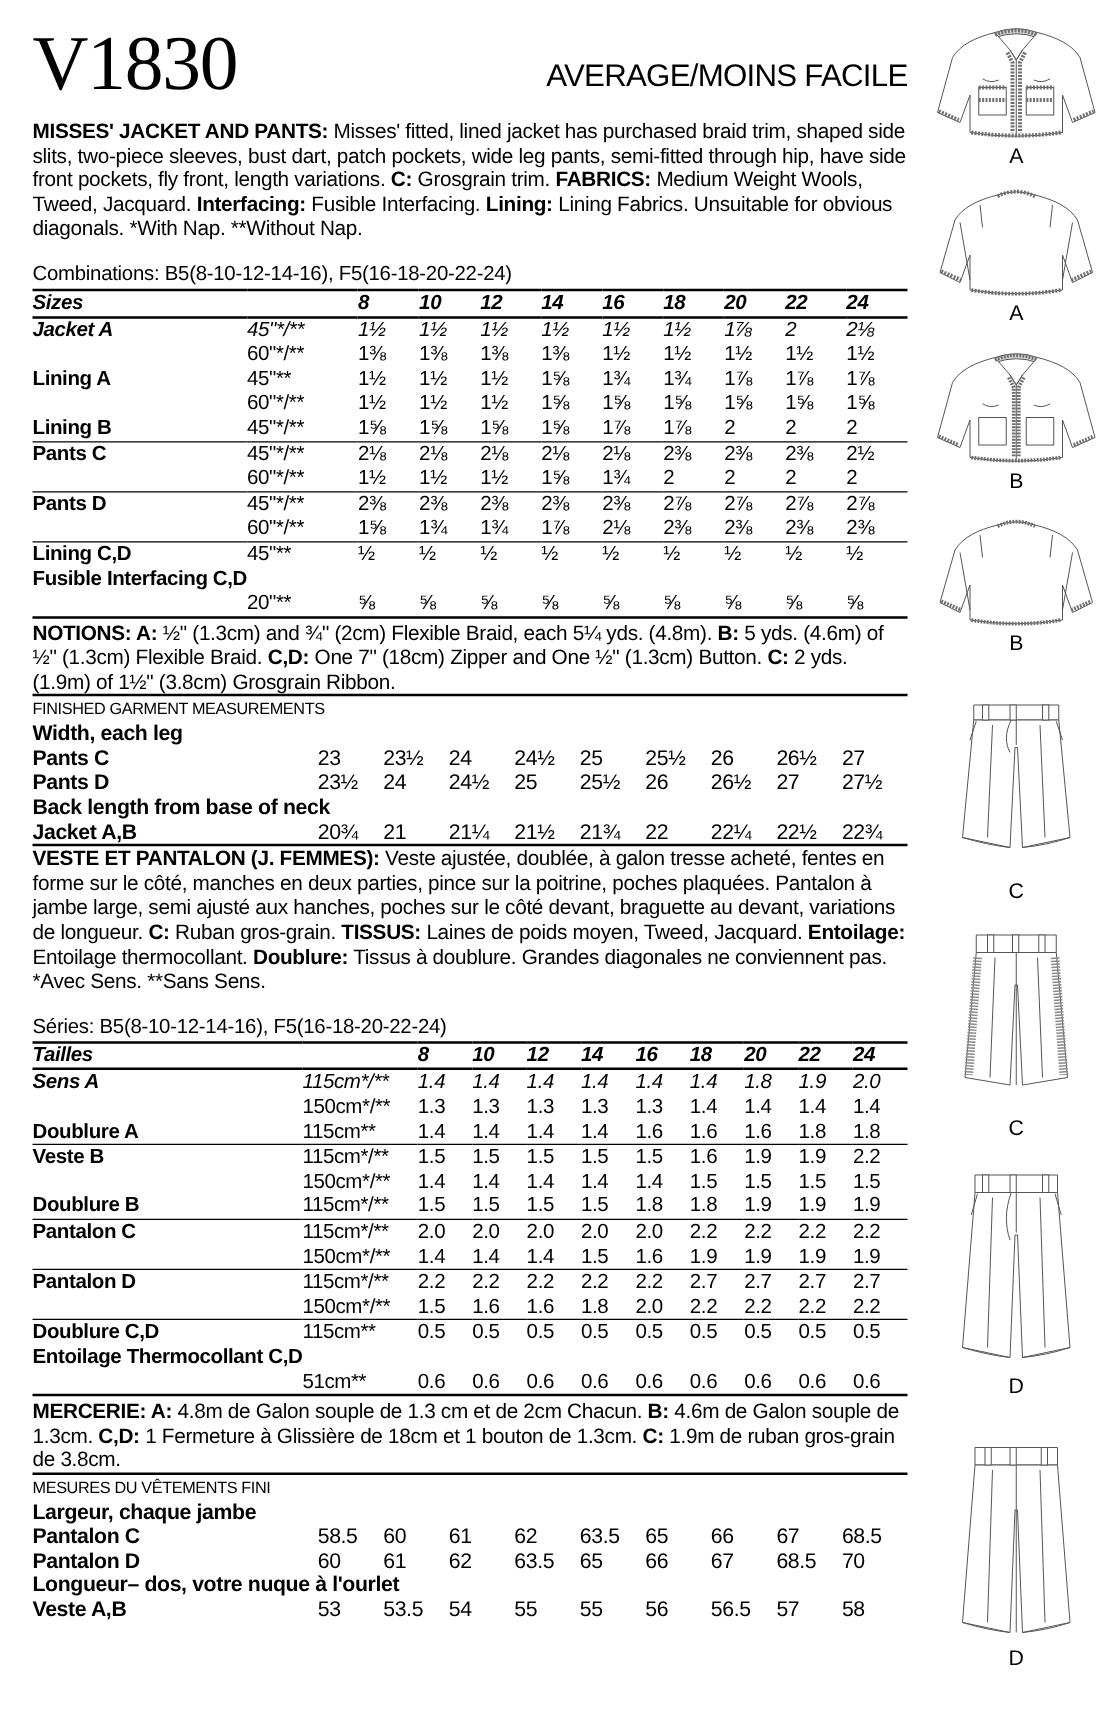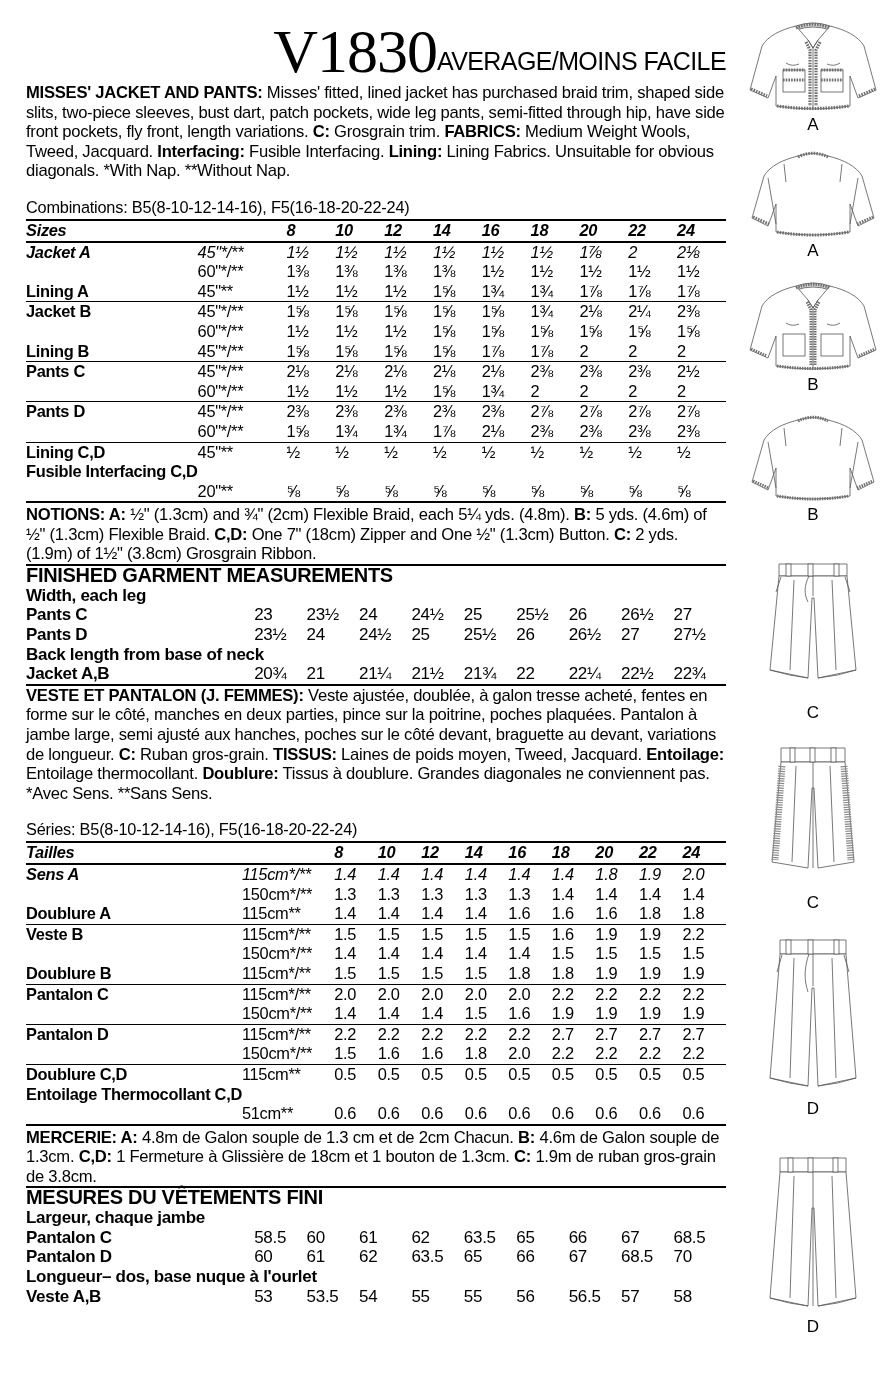--- a/index.html
+++ b/index.html
@@ -22,21 +22,21 @@
   
   .left-col {
     position: absolute;
     left: 26px; top: 0;
     width: 702px;
   }
   
   .hdr {
     display: flex;
     align-items: flex-end;
-    justify-content: flex-end;
+    justify-content: space-between;
     height: 82px;
     padding-top: 4px;
   }
   .pattern-number {
     font-family: "Liberation Serif", serif;
     font-size: 62px;
     line-height: 62px;
     letter-spacing: -1px;
     font-weight: 400;
   }
@@ -46,21 +46,21 @@
     letter-spacing: -0.6px;
     padding-bottom: 6px;
     padding-right: 2px;
   }
   
   .desc {
     font-size: 16.6px;
     line-height: 19.6px;
     letter-spacing: -0.25px;
     text-align: left;
-    margin-top: 1px;
+    margin-top: 13px;
   }
   .desc b { font-weight: bold; }
   .desc.fr { margin-top: 0; }
 
   
   .combos {
     font-size: 16.3px;
     line-height: 19px;
     letter-spacing: -0.2px;
     margin-top: 17px;
@@ -106,22 +106,22 @@
   .notions {
     font-size: 16.6px;
     line-height: 19.6px;
     letter-spacing: -0.25px;
     padding-top: 2px;
   }
   .notions b { font-weight: bold; }
 
   
   .section-title {
-    font-weight: bold;
-    font-size: 20px;
+    font-weight: normal;
+    font-size: 13px;
     line-height: 19.8px;
     letter-spacing: -0.3px;
   }
   table.fgm {
     width: 700px;
     border-collapse: collapse;
     font-size: 17px;
     letter-spacing: -0.3px;
   }
   table.fgm td {
@@ -225,33 +225,20 @@
               <td class="v">1½</td>
               <td class="v">1½</td>
               <td class="v">1½</td>
               <td class="v">1⅝</td>
               <td class="v">1¾</td>
               <td class="v">1¾</td>
               <td class="v">1⅞</td>
               <td class="v">1⅞</td>
               <td class="v">1⅞</td>
             </tr>
-            <tr class="rule-thin">
-              <td class="lbl">Jacket B</td>
-              <td class="wid">45"*/**</td>
-              <td class="v">1⅝</td>
-              <td class="v">1⅝</td>
-              <td class="v">1⅝</td>
-              <td class="v">1⅝</td>
-              <td class="v">1⅝</td>
-              <td class="v">1¾</td>
-              <td class="v">2⅛</td>
-              <td class="v">2¼</td>
-              <td class="v">2⅜</td>
-            </tr>
             <tr>
               <td class="lbl"></td>
               <td class="wid">60"*/**</td>
               <td class="v">1½</td>
               <td class="v">1½</td>
               <td class="v">1½</td>
               <td class="v">1⅝</td>
               <td class="v">1⅝</td>
               <td class="v">1⅝</td>
               <td class="v">1⅝</td>
@@ -642,21 +629,21 @@
             <td class="v">61</td>
             <td class="v">62</td>
             <td class="v">63.5</td>
             <td class="v">65</td>
             <td class="v">66</td>
             <td class="v">67</td>
             <td class="v">68.5</td>
             <td class="v">70</td>
           </tr>
           <tr>
-            <td class="sub" colspan="10">Longueur– dos, base nuque à l'ourlet</td>
+            <td class="sub" colspan="10">Longueur– dos, votre nuque à l'ourlet</td>
           </tr>
           <tr>
             <td class="lbl">Veste A,B</td>
             <td class="v">53</td>
             <td class="v">53.5</td>
             <td class="v">54</td>
             <td class="v">55</td>
             <td class="v">55</td>
             <td class="v">56</td>
             <td class="v">56.5</td>

